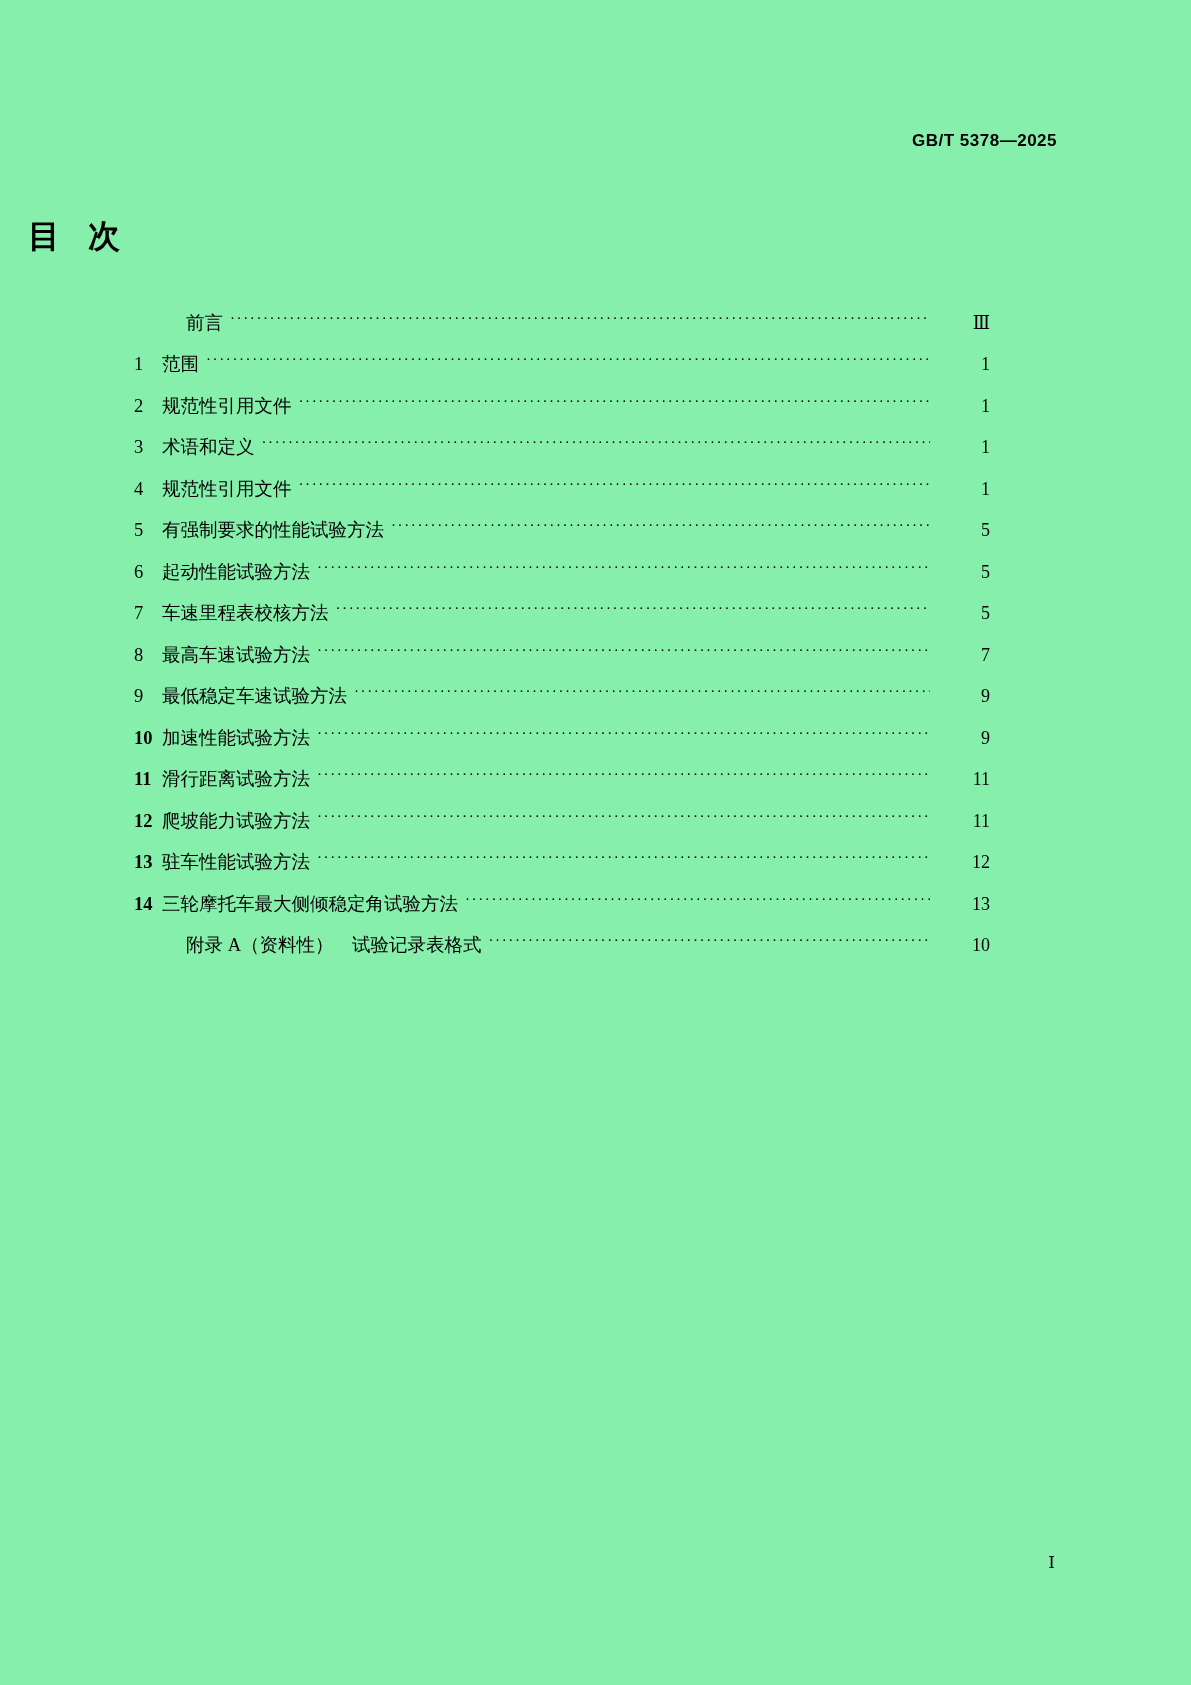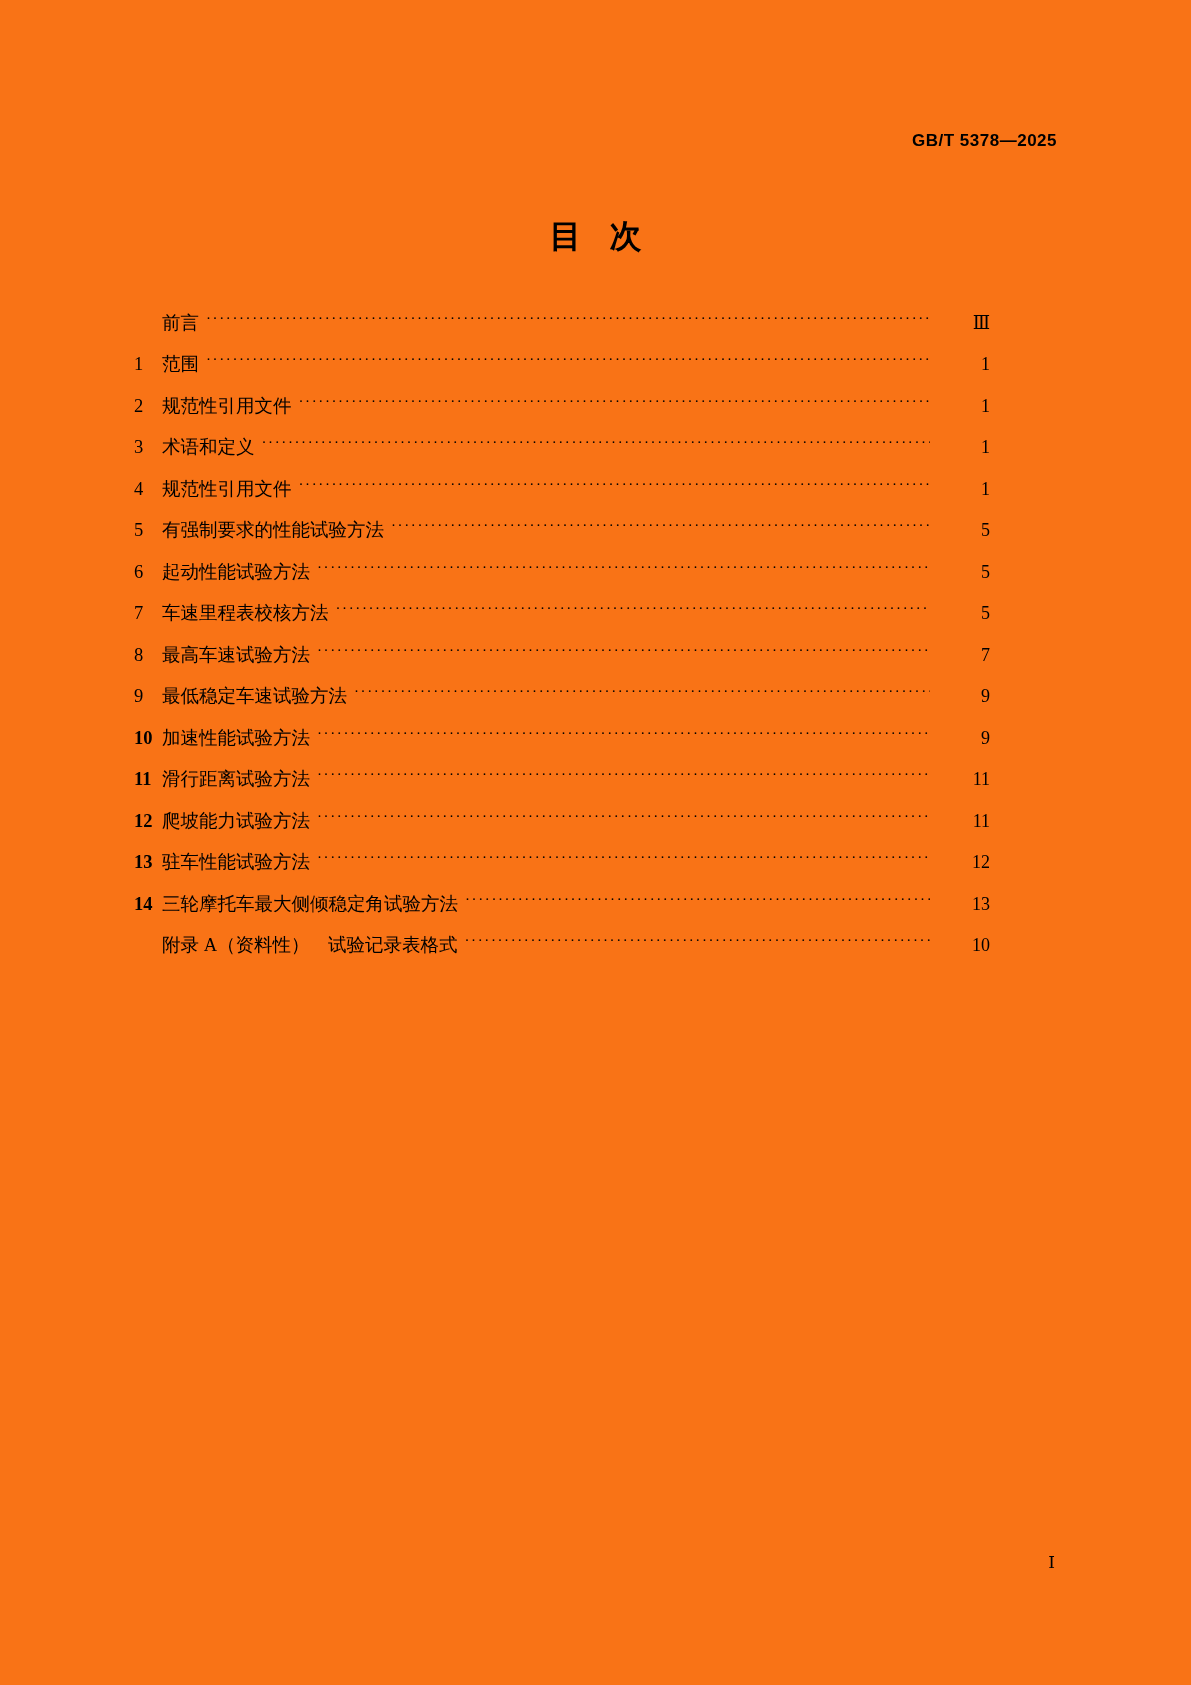--- a/index.html
+++ b/index.html
@@ -4,41 +4,41 @@
 <style>
   html, body {
     margin: 0;
     padding: 0;
     background: #ffffff;
   }
   .page {
     position: relative;
     width: 1191px;
     height: 1685px;
-    background: #f97316;
+    background: #86efac;
     font-family: "Liberation Serif", "DejaVu Serif", serif;
     color: #000000;
     overflow: hidden;
   }
   .header-code {
     position: absolute;
     top: 131px;
     right: 134px;
     font-family: "Liberation Sans", "DejaVu Sans", sans-serif;
     font-size: 17px;
     letter-spacing: 0.5px;
     font-weight: 600;
     white-space: nowrap;
   }
   .doc-title {
     position: absolute;
     top: 215px;
     left: 0;
     width: 1191px;
-    text-align: center;
+    text-align: left;
     font-size: 32px;
     font-weight: bold;
     letter-spacing: 28px;
     text-indent: 28px;
     font-family: "Liberation Serif", "DejaVu Serif", serif;
   }
   .toc {
     position: absolute;
     top: 310px;
     left: 134px;
@@ -82,21 +82,21 @@
     font-size: 15px;
     color: #000;
   }
   .toc-page {
     flex: none;
     width: 52px;
     text-align: right;
     padding-left: 8px;
     font-size: 18px;
   }
-  .row-front .toc-label { padding-left: 0; }
+  .row-front .toc-label { padding-left: 0; margin-left: 24px; }
   .footer-page {
     position: absolute;
     bottom: 112px;
     right: 136px;
     font-size: 17px;
     font-family: "Liberation Serif", "DejaVu Serif", serif;
   }
 </style>
 </head>
 <body>

